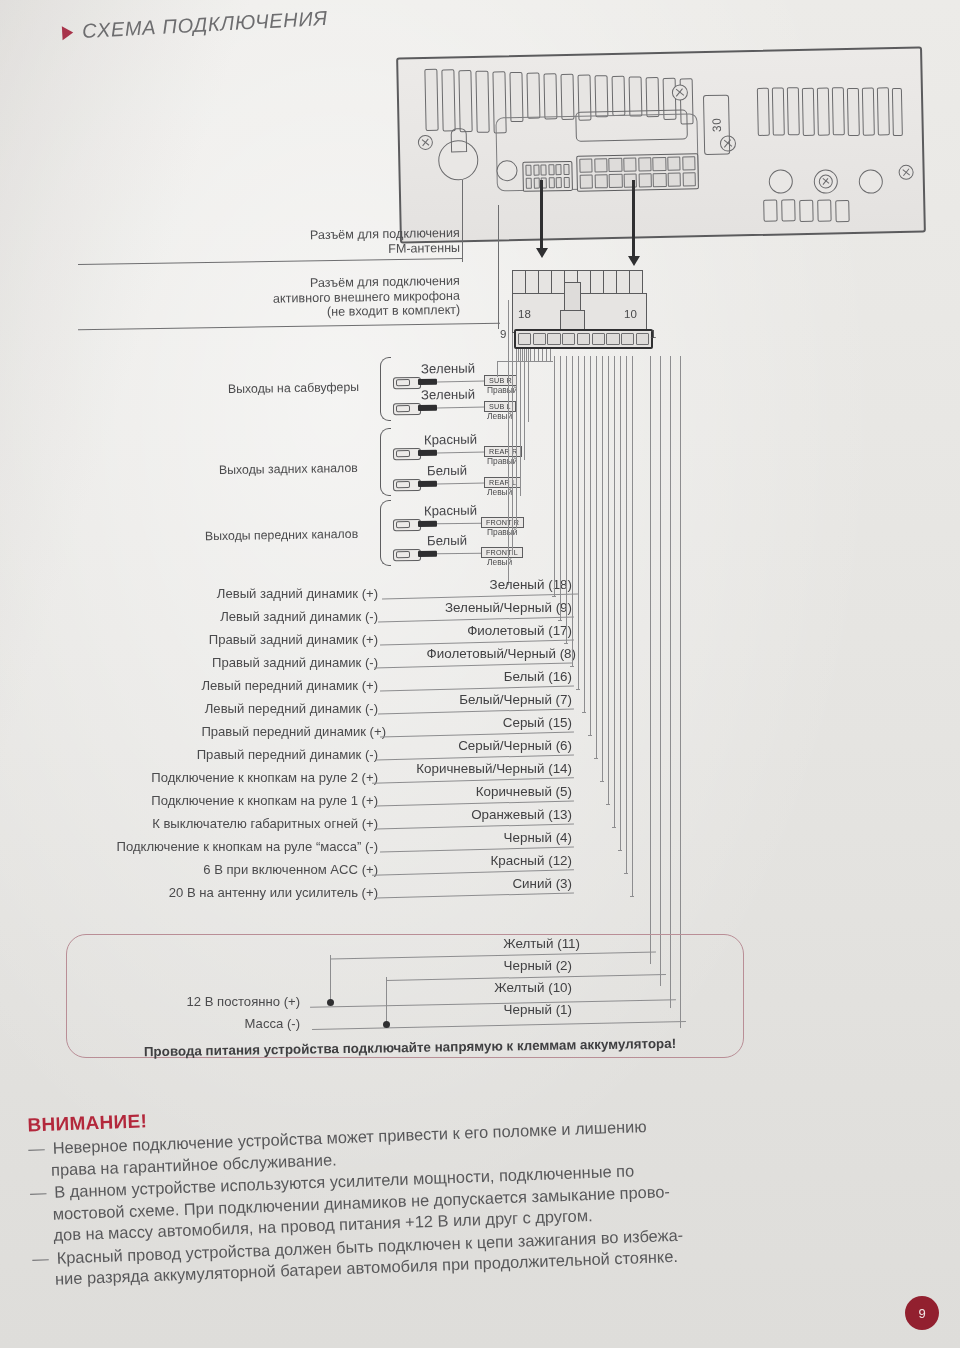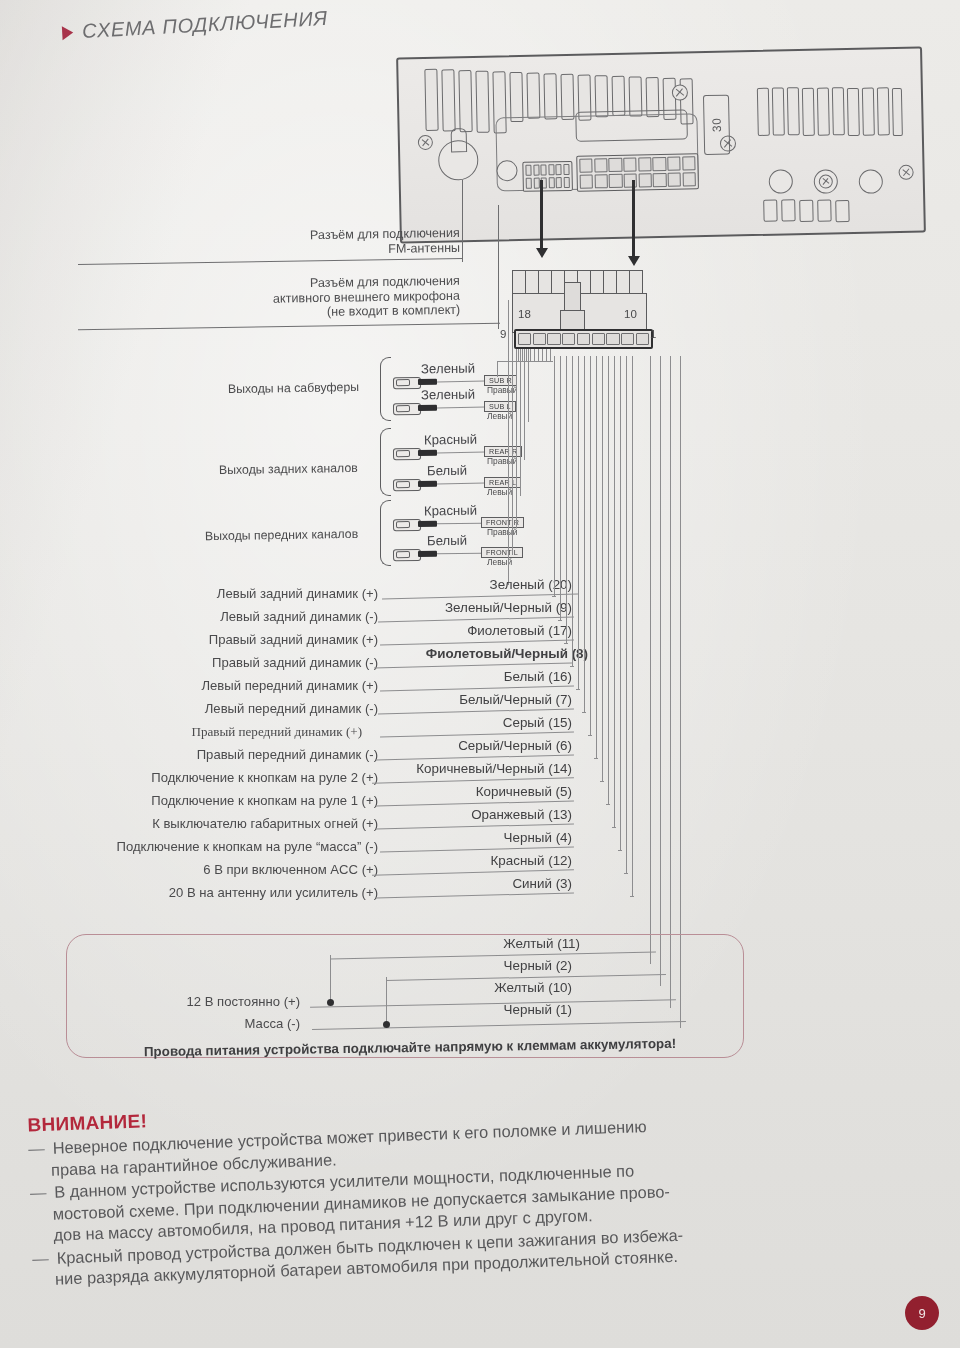--- a/index.html
+++ b/index.html
@@ -338,44 +338,44 @@
 
   <div class="pinnum" style="left:6px;top:38px;">18</div>
   <div class="pinnum" style="left:112px;top:38px;">10</div>
   <div class="pinnum" style="left:-12px;top:58px;">9</div>
   <div class="pinnum" style="left:138px;top:58px;">1</div>
 </div>
 
 <div id="pinout-area">
 
   <div class="pin-left" style="left:78px;top:586px;width:300px;">Левый задний динамик (+)</div>
-  <div class="pin-right" style="left:300px;top:577px;width:272px;">Зеленый (20)</div>
+  <div class="pin-right" style="left:300px;top:577px;width:272px;">Зеленый (18)</div>
   <div class="hwire" style="left:382px;top:596px;width:196px;transform:rotate(-1.5deg);"></div>
 
   <div class="pin-left" style="left:78px;top:609px;width:300px;">Левый задний динамик (-)</div>
   <div class="pin-right" style="left:300px;top:600px;width:272px;">Зеленый/Черный (9)</div>
   <div class="hwire" style="left:378px;top:619px;width:196px;transform:rotate(-1.5deg);"></div>
 
   <div class="pin-left" style="left:78px;top:632px;width:300px;">Правый задний динамик (+)</div>
   <div class="pin-right" style="left:300px;top:623px;width:272px;">Фиолетовый (17)</div>
   <div class="hwire" style="left:380px;top:642px;width:194px;transform:rotate(-1.5deg);"></div>
 
   <div class="pin-left" style="left:78px;top:655px;width:300px;">Правый задний динамик (-)</div>
-  <div class="pin-right" style="left:316px;top:646px;width:272px;font-weight:bold;">Фиолетовый/Черный (8)</div>
+  <div class="pin-right" style="left:304px;top:646px;width:272px;">Фиолетовый/Черный (8)</div>
   <div class="hwire" style="left:374px;top:665px;width:198px;transform:rotate(-1.5deg);"></div>
 
   <div class="pin-left" style="left:78px;top:678px;width:300px;">Левый передний динамик (+)</div>
   <div class="pin-right" style="left:300px;top:669px;width:272px;">Белый (16)</div>
   <div class="hwire" style="left:380px;top:688px;width:194px;transform:rotate(-1.5deg);"></div>
 
   <div class="pin-left" style="left:78px;top:701px;width:300px;">Левый передний динамик (-)</div>
   <div class="pin-right" style="left:300px;top:692px;width:272px;">Белый/Черный (7)</div>
   <div class="hwire" style="left:378px;top:711px;width:196px;transform:rotate(-1.5deg);"></div>
 
-  <div class="pin-left" style="left:62px;top:724px;width:300px;font-family:Liberation Serif, serif;">Правый передний динамик (+)</div>
+  <div class="pin-left" style="left:86px;top:724px;width:300px;">Правый передний динамик (+)</div>
   <div class="pin-right" style="left:300px;top:715px;width:272px;">Серый (15)</div>
   <div class="hwire" style="left:380px;top:734px;width:194px;transform:rotate(-1.5deg);"></div>
 
   <div class="pin-left" style="left:78px;top:747px;width:300px;">Правый передний динамик (-)</div>
   <div class="pin-right" style="left:300px;top:738px;width:272px;">Серый/Черный (6)</div>
   <div class="hwire" style="left:376px;top:757px;width:198px;transform:rotate(-1.5deg);"></div>
 
   <div class="pin-left" style="left:48px;top:770px;width:330px;">Подключение к кнопкам на руле 2 (+)</div>
   <div class="pin-right" style="left:276px;top:761px;width:296px;">Коричневый/Черный (14)</div>
   <div class="hwire" style="left:372px;top:780px;width:202px;transform:rotate(-1.5deg);"></div>

